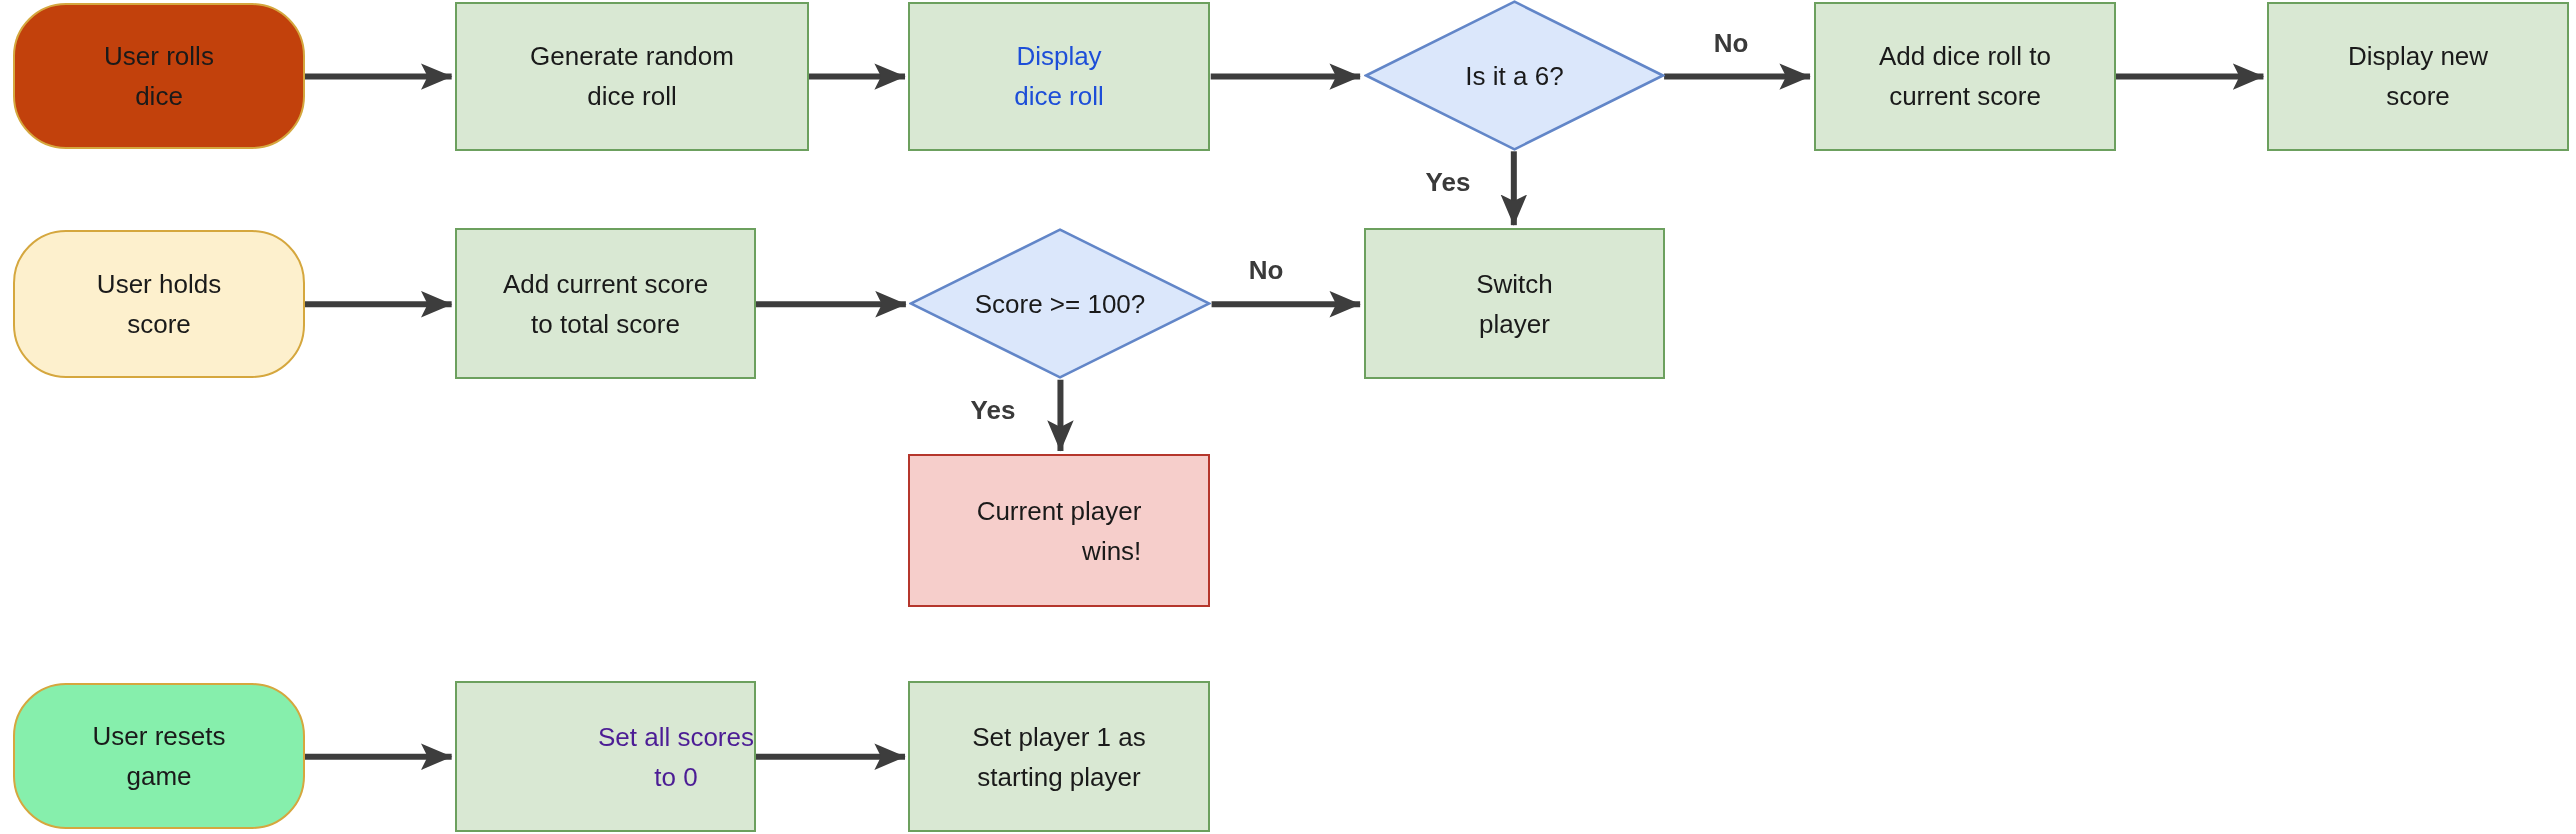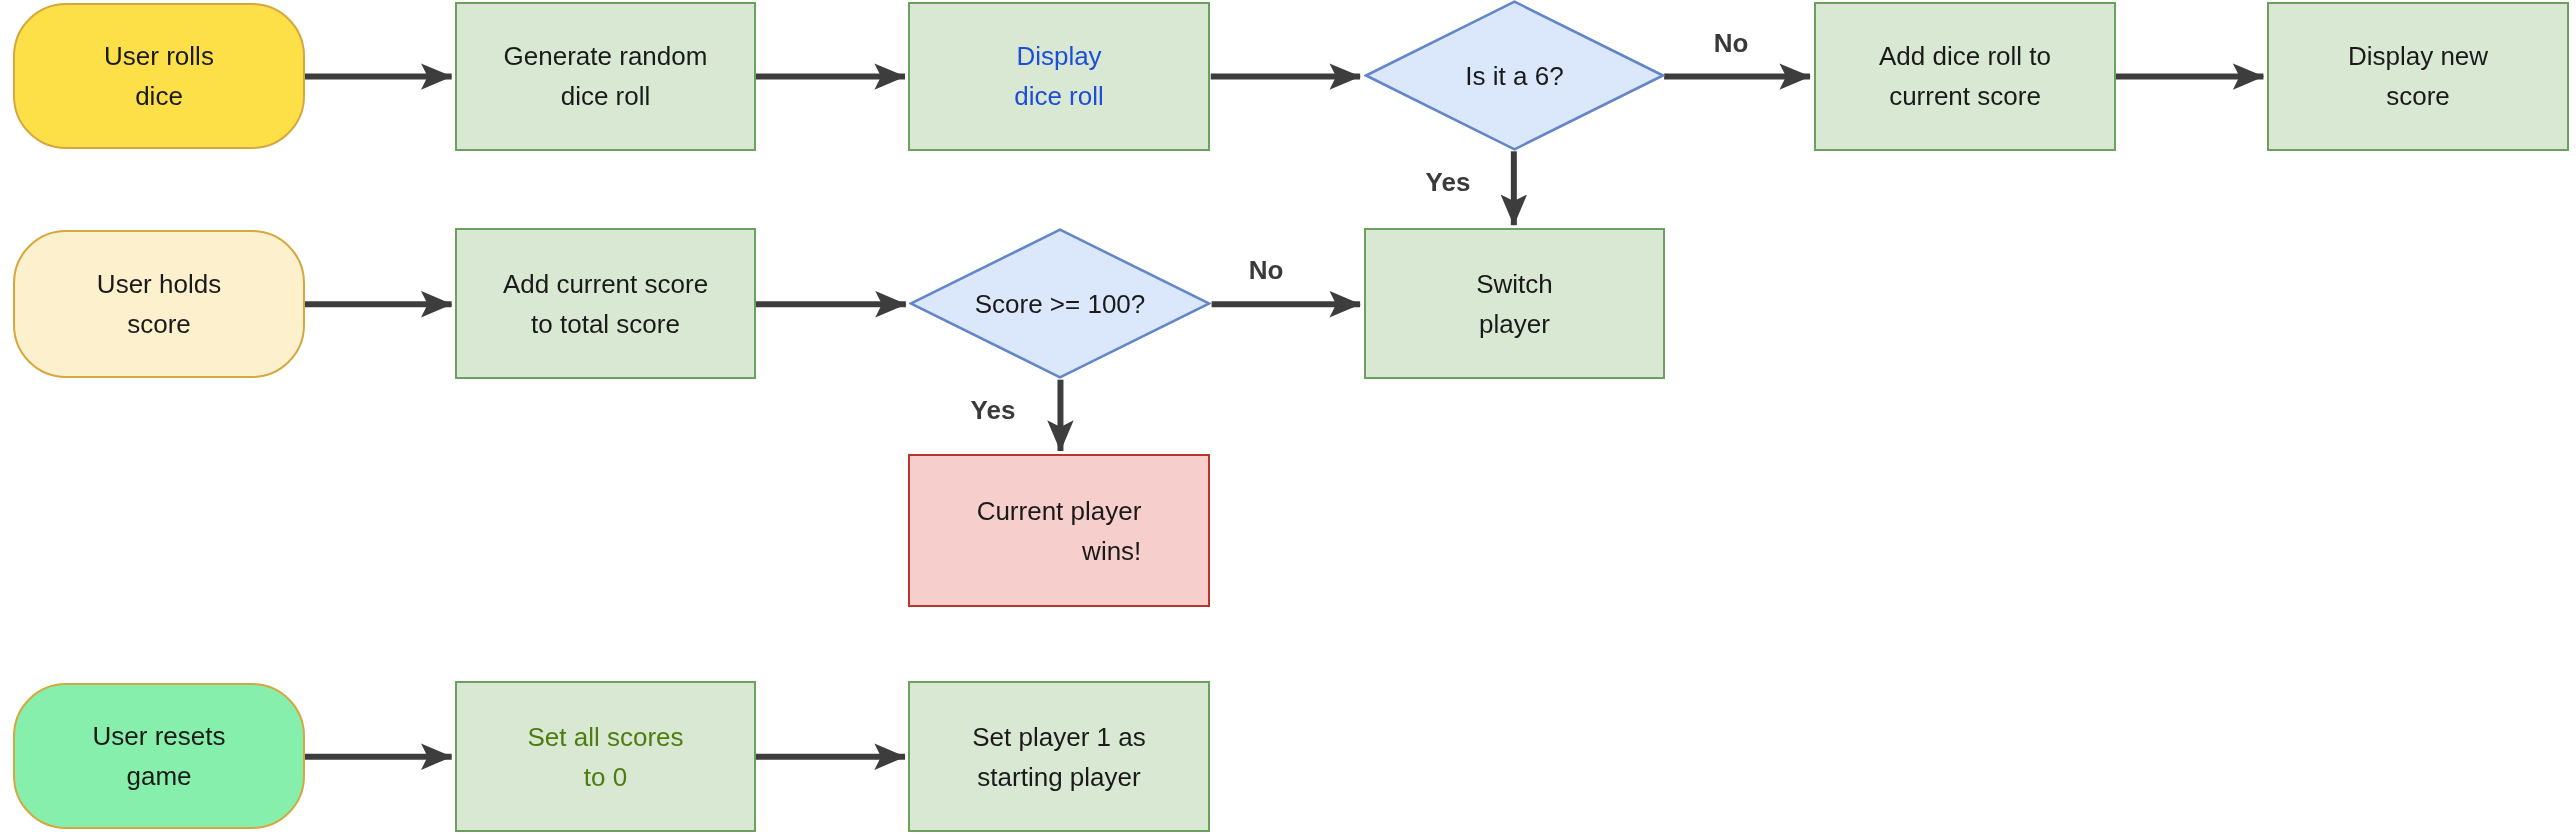--- a/index.html
+++ b/index.html
@@ -71,25 +71,25 @@
       <line x1="2464" y1="89" x2="2636" y2="89" stroke="#3d3d3d" stroke-width="7" marker-end="url(#arrowhead)"></line>
       <line x1="1763" y1="176" x2="1763" y2="262" stroke="#3d3d3d" stroke-width="7" marker-end="url(#arrowhead)"></line>
       <line x1="355" y1="354" x2="526" y2="354" stroke="#3d3d3d" stroke-width="7" marker-end="url(#arrowhead)"></line>
       <line x1="880" y1="354" x2="1055" y2="354" stroke="#3d3d3d" stroke-width="7" marker-end="url(#arrowhead)"></line>
       <line x1="1411" y1="354" x2="1584" y2="354" stroke="#3d3d3d" stroke-width="7" marker-end="url(#arrowhead)"></line>
       <line x1="1235" y1="442" x2="1235" y2="525" stroke="#3d3d3d" stroke-width="7" marker-end="url(#arrowhead)"></line>
       <line x1="355" y1="881" x2="526" y2="881" stroke="#3d3d3d" stroke-width="7" marker-end="url(#arrowhead)"></line>
       <line x1="880" y1="881" x2="1054" y2="881" stroke="#3d3d3d" stroke-width="7" marker-end="url(#arrowhead)"></line>
     </svg>
   <div id="node-layer">
-      <div class="node terminator" style="left: 13px; top: 3.4px; width: 292px; height: 146px; color: rgb(26, 26, 26); background: #fde047; border-color: rgb(213, 167, 62);">
+      <div class="node terminator" style="left: 13px; top: 3.4px; width: 292px; height: 146px; color: rgb(26, 26, 26); background: #c2410c; border-color: rgb(213, 167, 62);">
         <span class="node-label">User rolls
 dice</span>
       </div>
-      <div class="node process" style="left: 455px; top: 1.7px; width: 301px; height: 149px; color: rgb(26, 26, 26); background: rgb(217, 232, 211); border-color: rgb(108, 160, 94);">
+      <div class="node process" style="left: 455px; top: 1.7px; width: 354px; height: 149px; color: rgb(26, 26, 26); background: rgb(217, 232, 211); border-color: rgb(108, 160, 94);">
         <span class="node-label">Generate random
 dice roll</span>
       </div>
       <div class="node process" style="left: 908px; top: 1.7px; width: 302px; height: 149px; color: #1d4ed8; background: rgb(217, 232, 211); border-color: rgb(108, 160, 94);">
         <span class="node-label">Display
 dice roll</span>
       </div>
       <div class="node decision" style="left: 1364px; top: 0px; width: 301px; height: 151px; color: rgb(26, 26, 26);">
         <svg viewBox="0 0 350 176">
           <polygon points="175,2 348,88 175,174 2,88" fill="#dbe7fb" stroke="#6286c8" stroke-width="3"></polygon>
@@ -123,21 +123,21 @@
 player</span>
       </div>
       <div class="node end" style="left: 908px; top: 454px; width: 302px; height: 153px; color: rgb(26, 26, 26); background: rgb(246, 206, 203); border-color: rgb(181, 54, 44); text-align: right;">
         <span class="node-label">Current player
 wins!</span>
       </div>
       <div class="node terminator" style="left: 13px; top: 683px; width: 292px; height: 146px; color: rgb(26, 26, 26); background: #86efac; border-color: rgb(213, 167, 62);">
         <span class="node-label">User resets
 game</span>
       </div>
-      <div class="node process" style="left: 455px; top: 681px; width: 301px; height: 151px; color: #4d7c0f; background: rgb(217, 232, 211); border-color: rgb(108, 160, 94);">
+      <div class="node process" style="left: 455px; top: 681px; width: 301px; height: 151px; color: #4c1d95; background: rgb(217, 232, 211); border-color: rgb(108, 160, 94); justify-content: flex-end;">
         <span class="node-label">Set all scores
 to 0</span>
       </div>
       <div class="node process" style="left: 908px; top: 681px; width: 302px; height: 151px; color: rgb(26, 26, 26); background: rgb(217, 232, 211); border-color: rgb(108, 160, 94);">
         <span class="node-label">Set player 1 as
 starting player</span>
       </div>
     </div>
   <div id="label-layer">
       <div class="edge-label" style="left: 1731px; top: 43px; color: rgb(58, 58, 58);">No</div>

